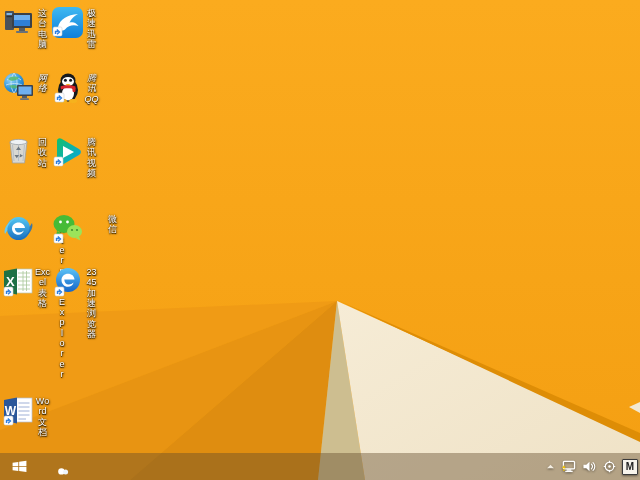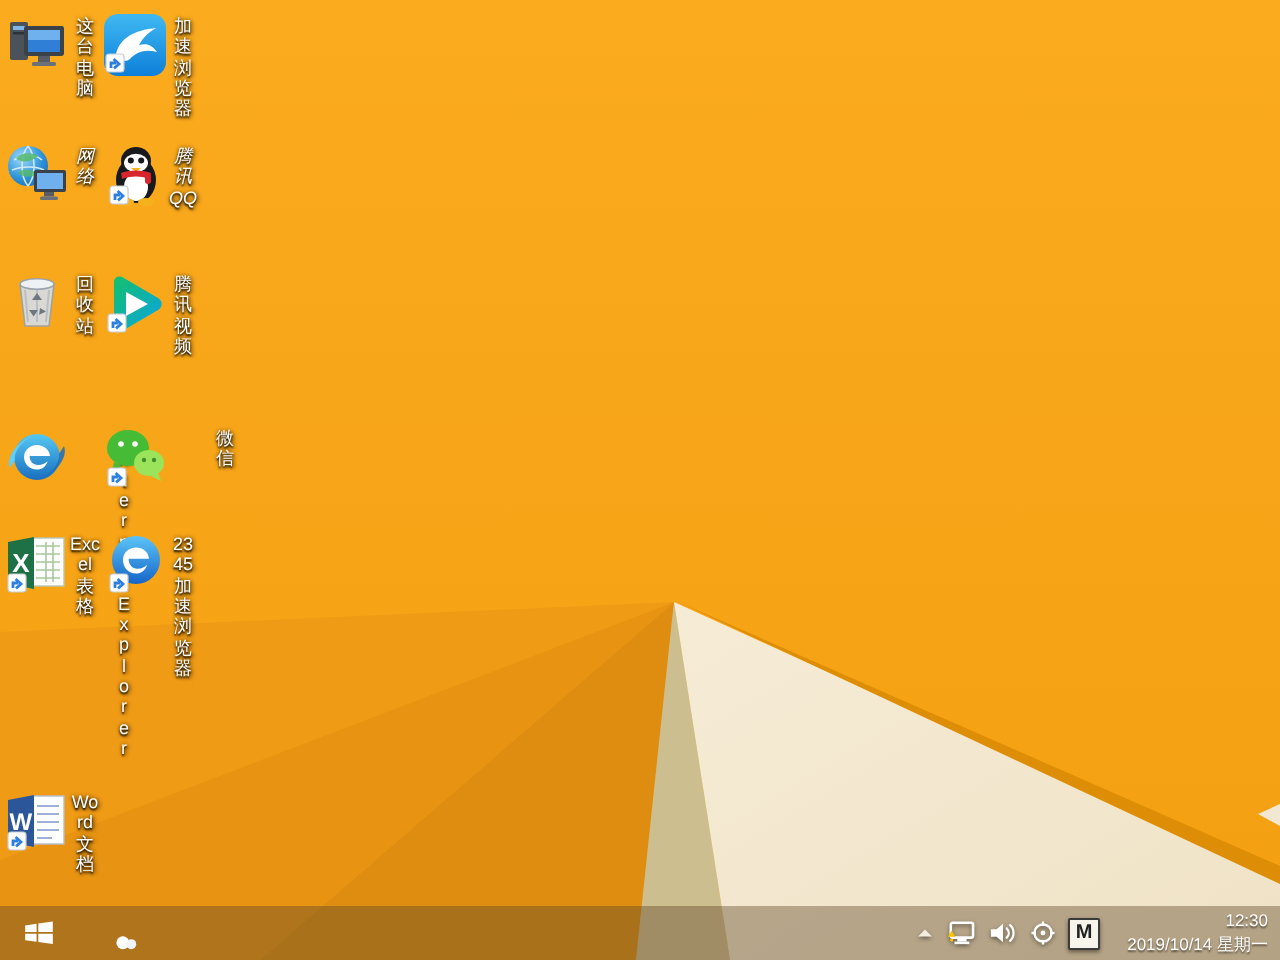--- a/index.html
+++ b/index.html
@@ -97,21 +97,21 @@
           <stop offset="0" stop-color="#3fb9f2"></stop>
               <stop offset="1" stop-color="#0e7fd9"></stop>
             </linearGradient>
           </defs>
         <rect x="1" y="1" width="31" height="31" rx="7" fill="url(#gXl)"></rect>
         <path d="M7 21 C9 13 16 9 27 8 C22 11 20.5 13 18.5 16.5 C22.5 15.5 25 16.5 27.5 20 C22 18.5 17.5 19.5 14 23.5 C11.5 25.5 8 24 7 21 Z" fill="#ffffff"></path>
         <rect x="2" y="21" width="9" height="9" rx="1.5" fill="#ffffff" stroke="#c7ccd1" stroke-width="0.6"></rect>
         <path d="M4.5 28 L4.5 25.5 L7 25.5 M5.8 23.5 L8.5 26 L6 28.2" fill="none" stroke="#2d7fe0" stroke-width="1.4"></path>
       </svg>
     </div>
-    <div class="icon-label">加速浏览器</div>
+    <div class="icon-label">极速迅雷</div>
   </div>
 
   <div class="icon-cell c0 r1">
     <div class="icon-img">
       <svg viewBox="0 0 33 33" width="33" height="33">
         <defs>
             <radialGradient id="gGlobe" cx="0.35" cy="0.3" r="0.9">
           <stop offset="0" stop-color="#9fd9ff"></stop>
               <stop offset="0.55" stop-color="#2f94d8"></stop>
               <stop offset="1" stop-color="#1b5fa8"></stop>
@@ -318,19 +318,15 @@
         <path d="M7 0.8 V3.2 M7 10.8 V13.2 M0.8 7 H3.2 M10.8 7 H13.2" stroke="#ffffff" stroke-width="1.3"></path>
         <circle cx="7" cy="7" r="1.3" fill="#ffffff"></circle>
       </svg>
     </div>
 
     <div class="tray-glyph" style="width:14px;height:14px;background:#f7f4ec;border:1px solid #3a3a3a;border-radius:1px;
                 font-size:10px;font-weight:bold;color:#222;line-height:13px;justify-content:center;">
       <span>M</span>
     </div>
 
-    <div class="clock">
-      <div>12:30</div>
-      <div>2019/10/14 星期一</div>
-    </div>
 
   </div>
 </div>
 
 </body></html>

